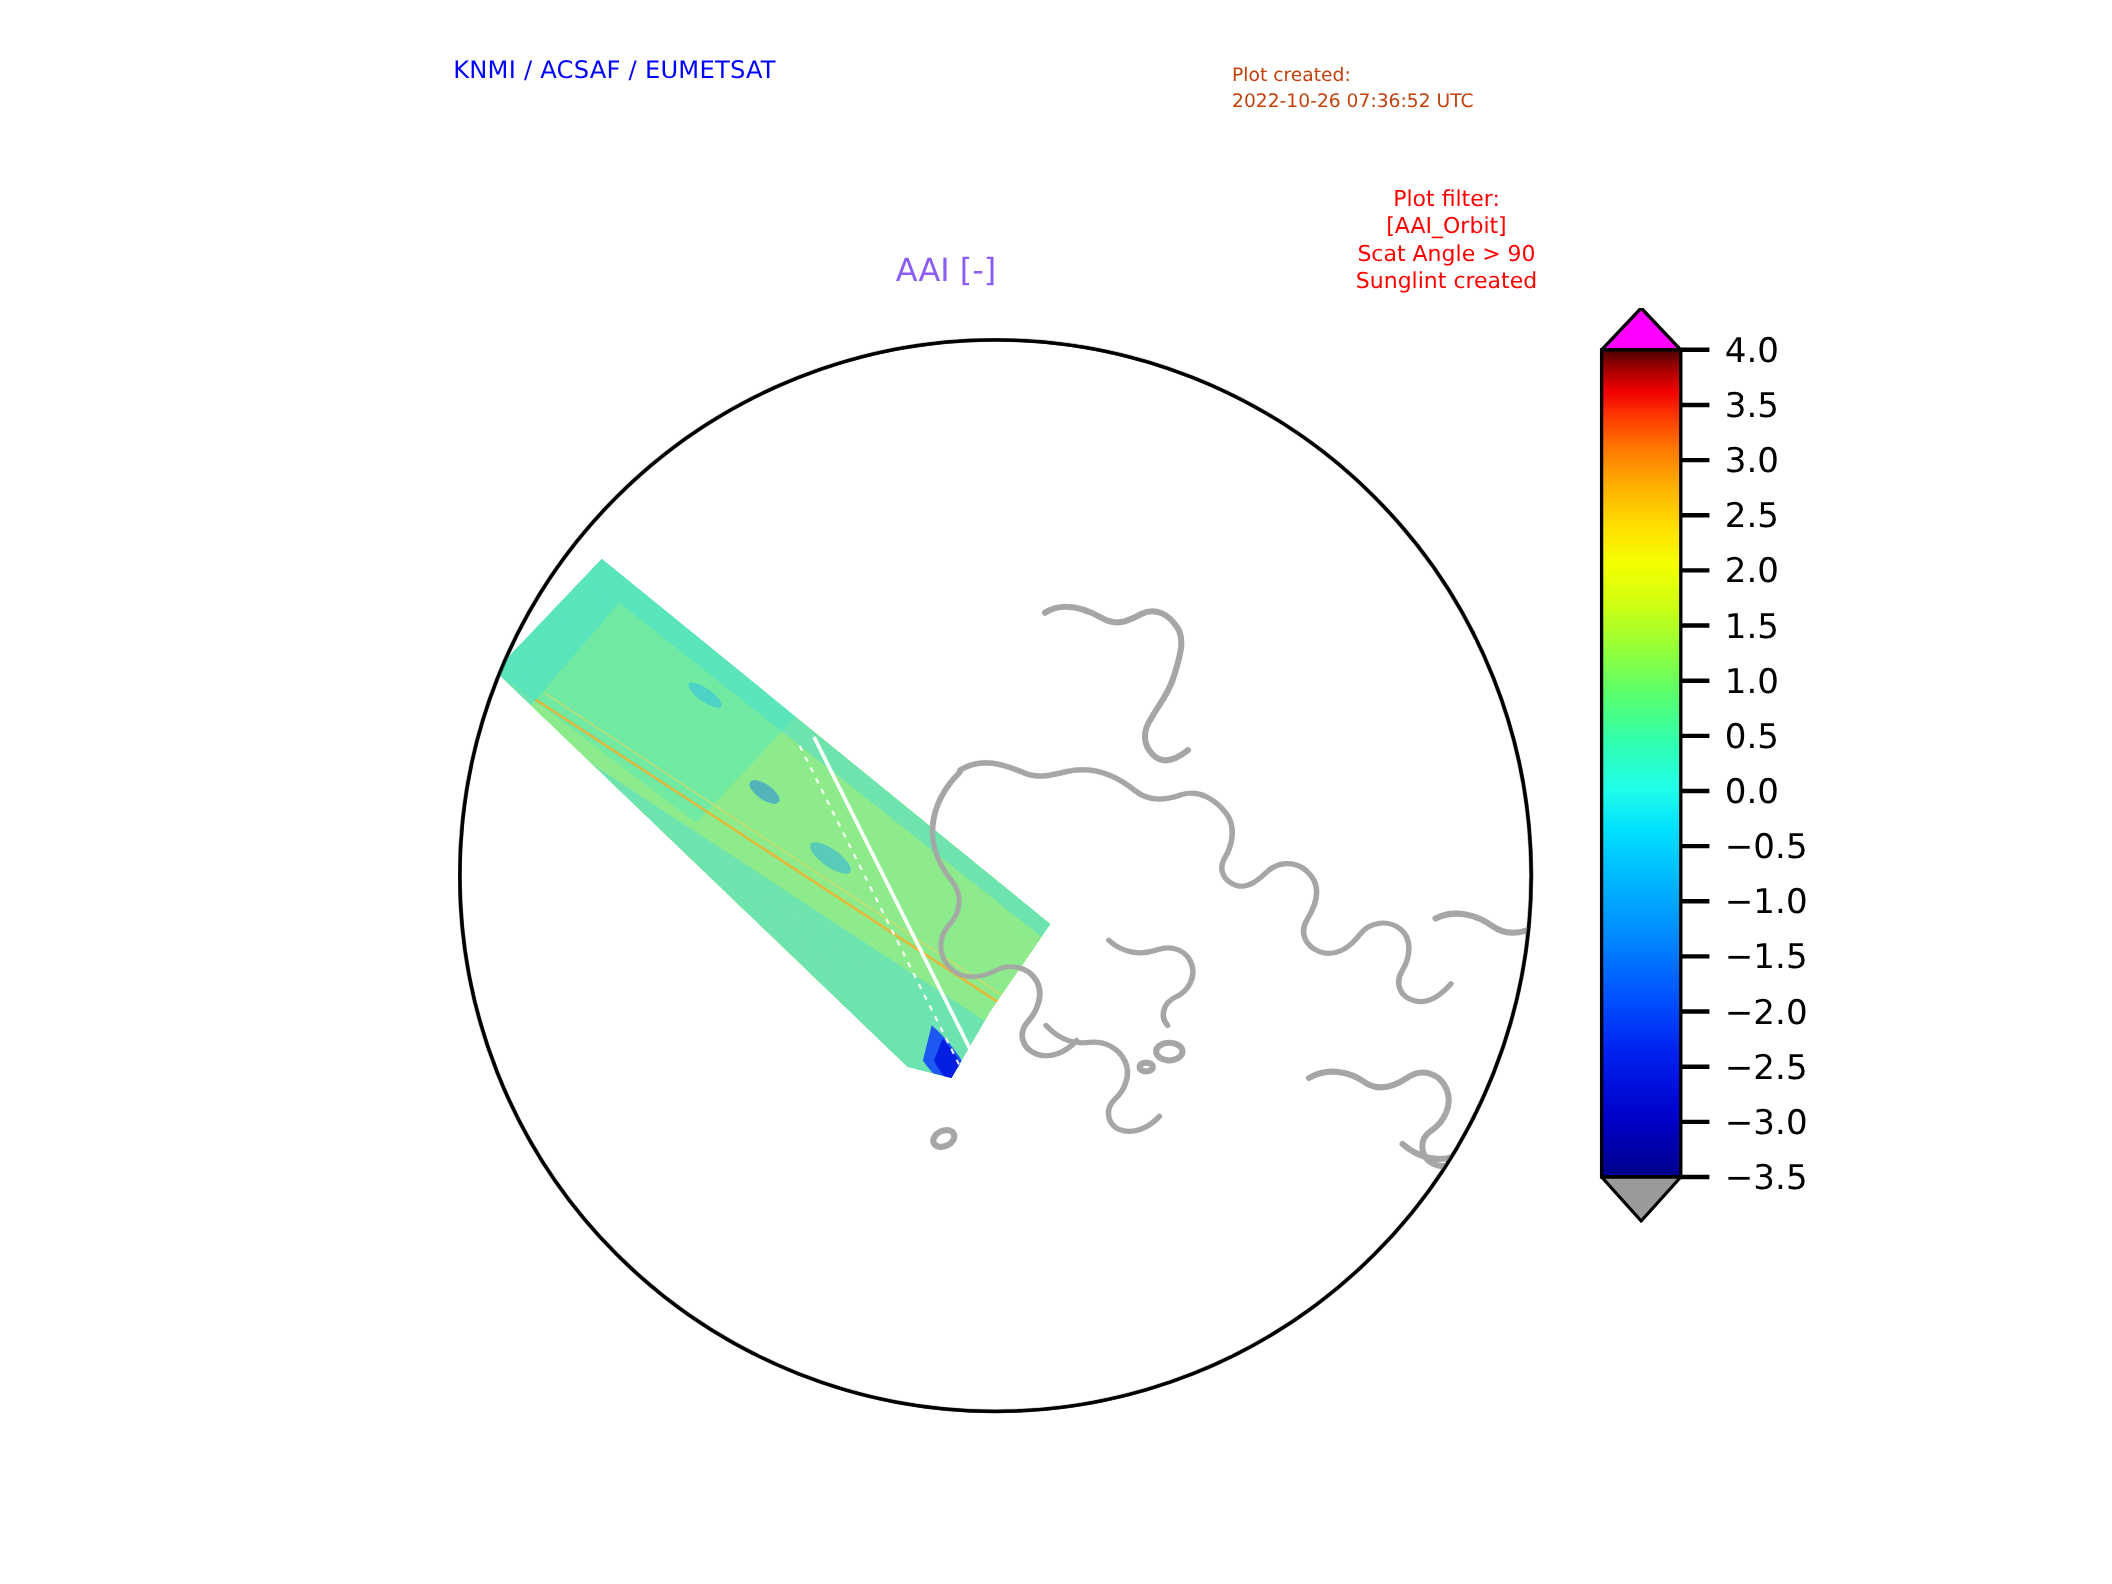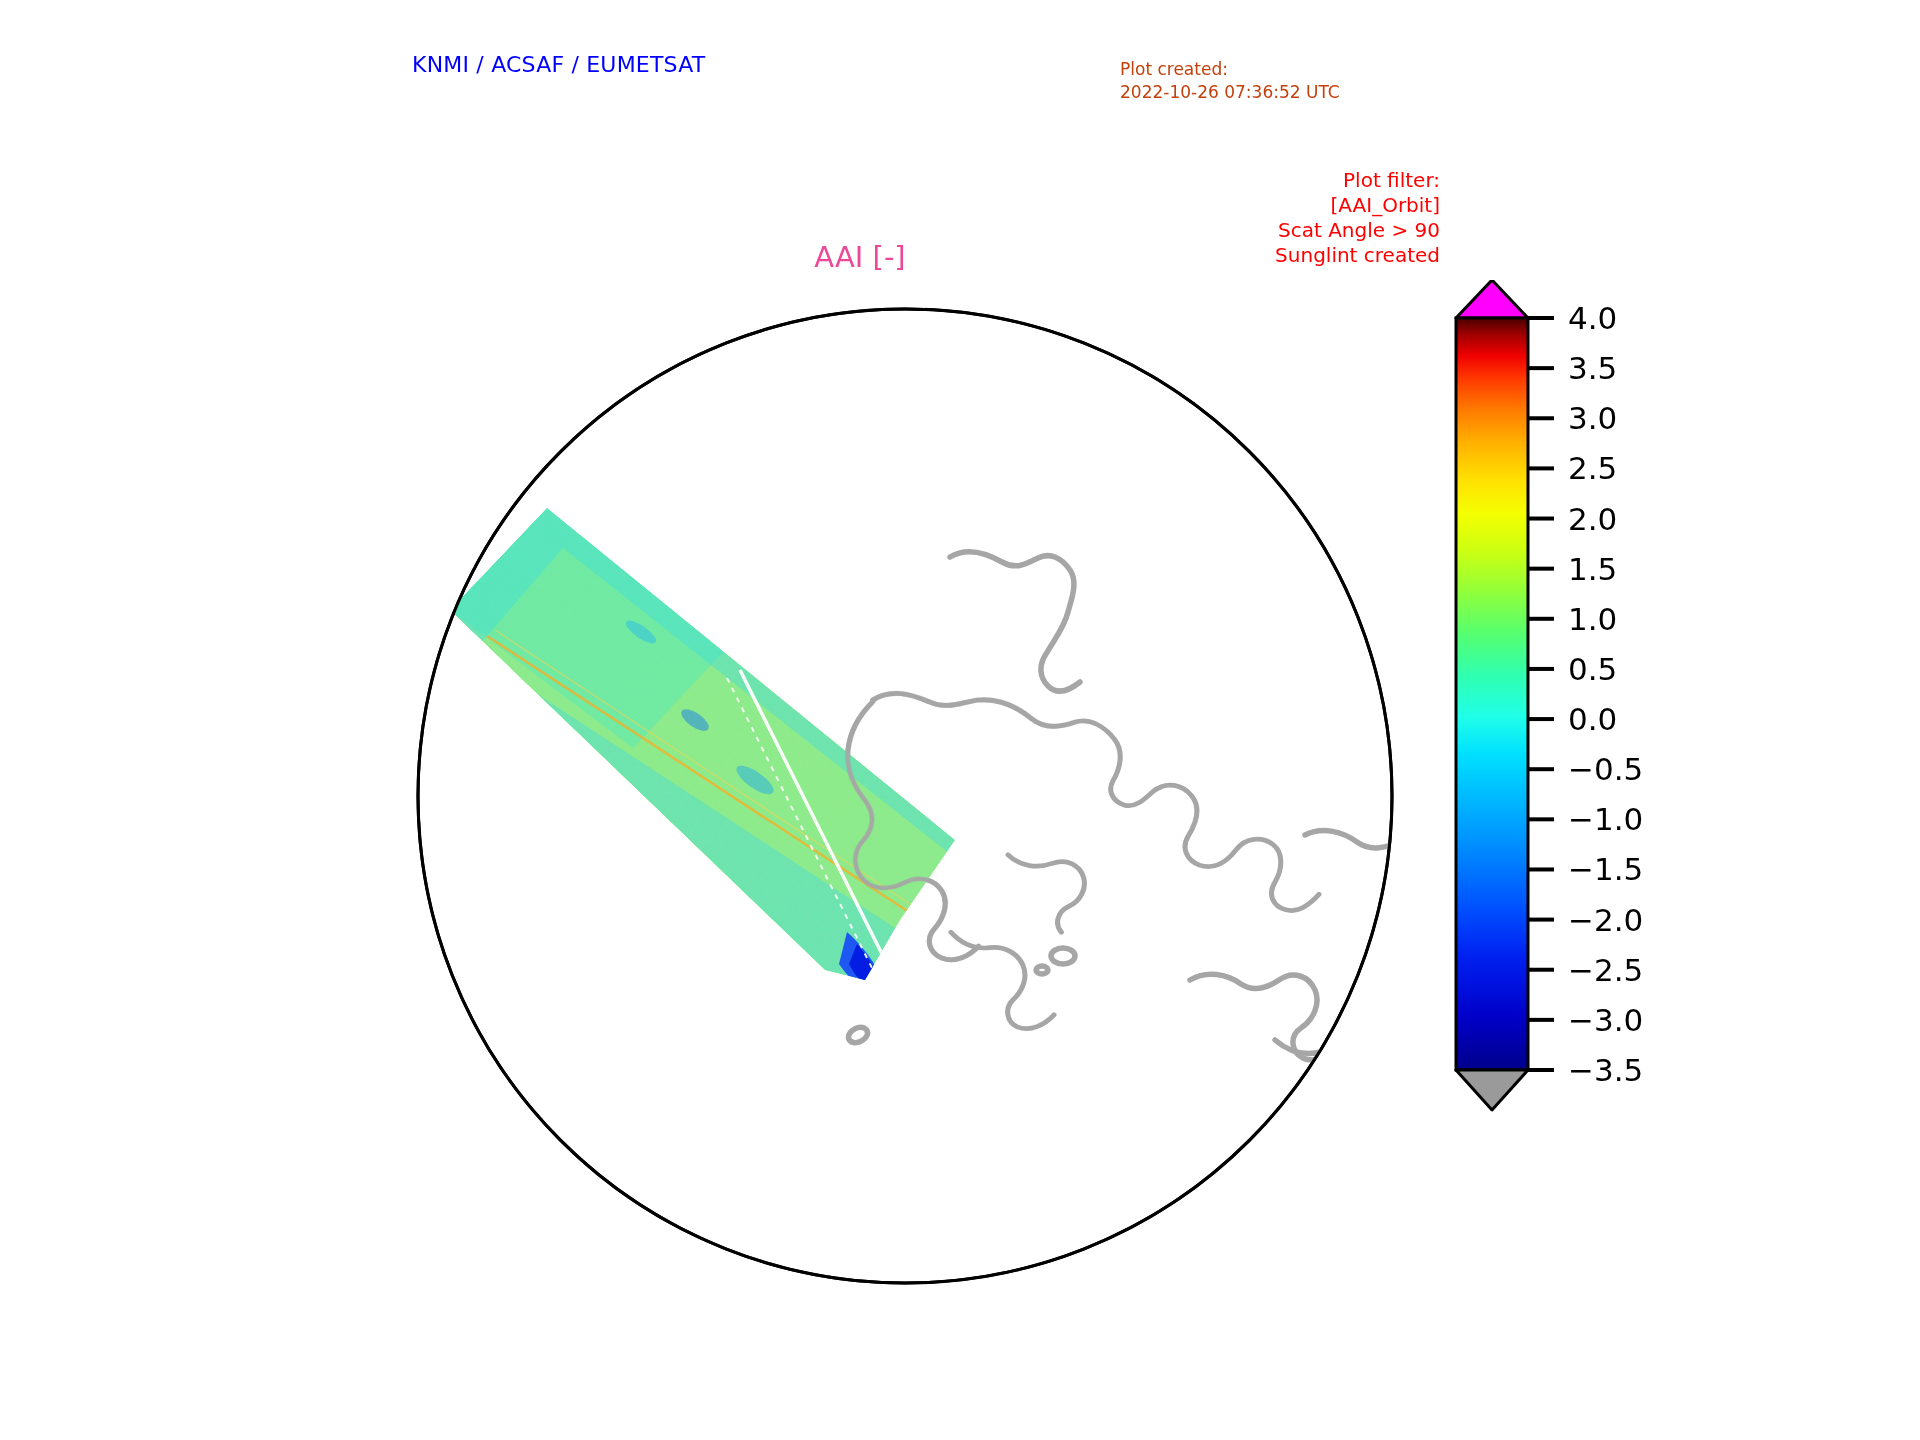--- a/index.html
+++ b/index.html
@@ -6,23 +6,23 @@
   body{width:1920px;height:1440px;position:relative;overflow:hidden;
        font-family:"DejaVu Sans","Liberation Sans",sans-serif;color:#000;}
 
   
   #org-title{position:absolute;left:412px;top:52px;font-size:22px;color:#0000ff;
              letter-spacing:0.2px;white-space:nowrap;}
   #created-block{position:absolute;left:1120px;top:58px;width:330px;text-align:left;
                  font-size:17px;line-height:23px;color:#c2410c;}
   #product-block{position:absolute;left:412px;top:140px;font-size:29px;line-height:40px;
                  color:#000;white-space:nowrap;}
-  #plot-var-title{position:absolute;left:860px;top:240px;font-size:29px;color:#ec4899;
+  #plot-var-title{position:absolute;left:860px;top:228px;font-size:29px;color:#8b5cf6;
                   transform:translateX(-50%);white-space:nowrap;}
-  #filter-block{position:absolute;left:1190px;top:168px;width:250px;text-align:right;
+  #filter-block{position:absolute;left:1190px;top:168px;width:250px;text-align:center;
                 font-size:20px;line-height:25px;color:#ff0000;}
 
   
   #map-area{position:absolute;left:395px;top:280px;width:1020px;height:1030px;}
   #globe-svg{position:absolute;left:0;top:0;}
 
   
   #colorbar-group{position:absolute;left:1434px;top:280px;width:330px;height:1030px;text-align:right;}
   #cb-svg{position:absolute;left:0;top:0;}
   .cb-tick-label{font-family:"DejaVu Sans","Liberation Sans",sans-serif;font-size:31px;fill:#000;}

